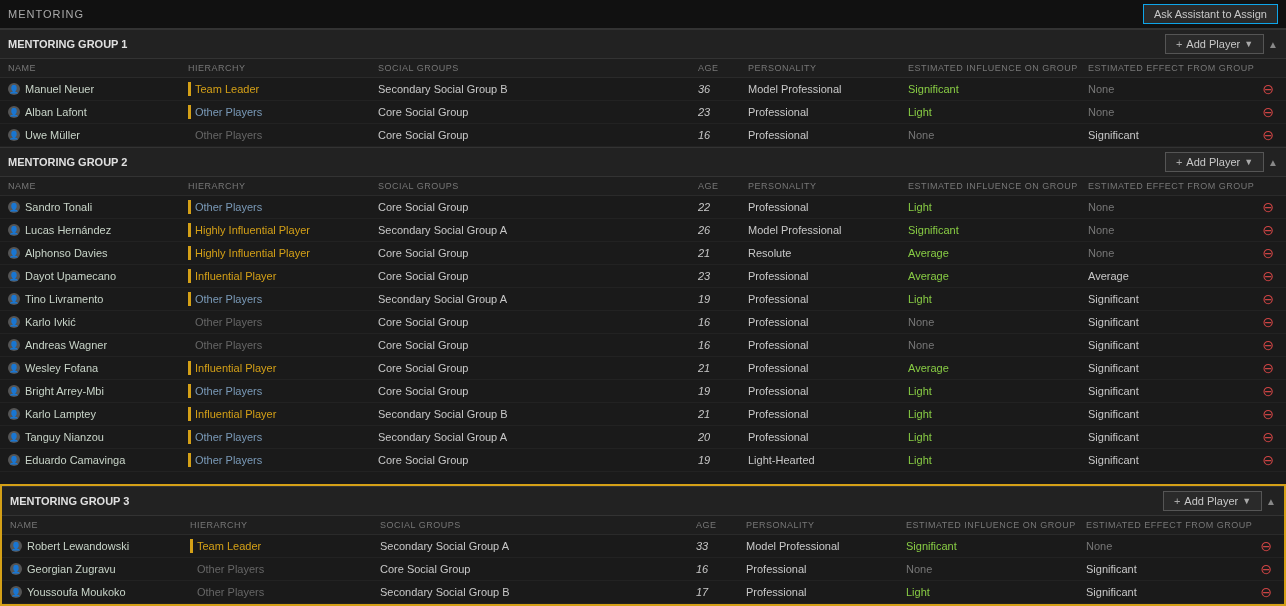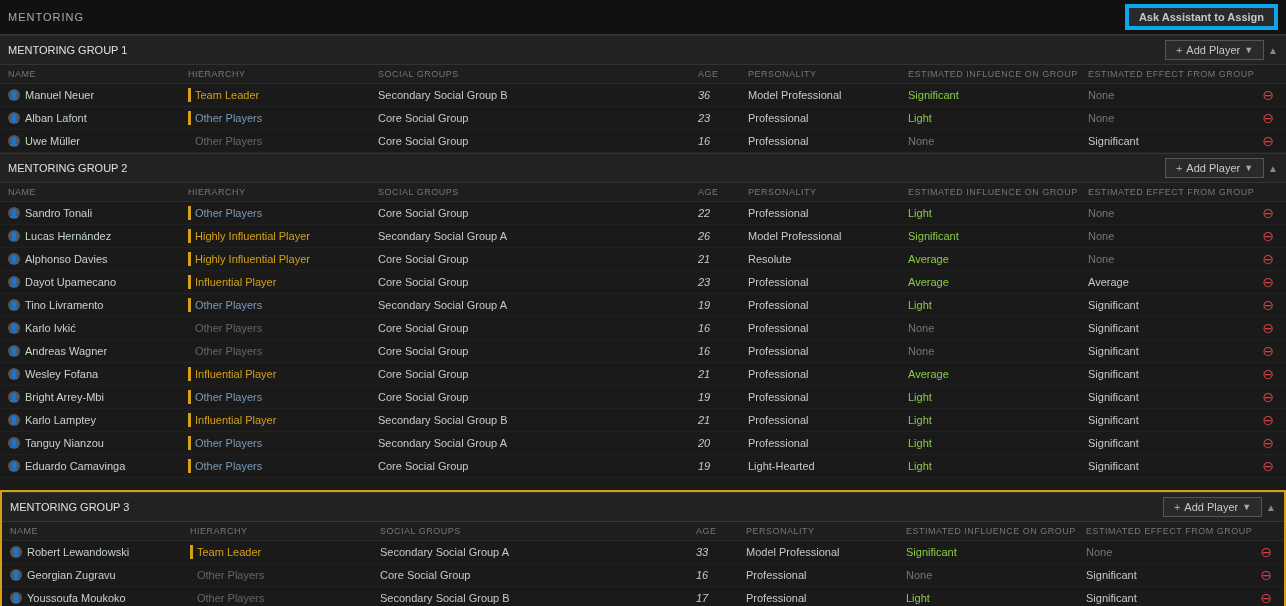--- a/index.html
+++ b/index.html
@@ -21,39 +21,38 @@
     }
     .top-bar-title {
       color: #aaa;
       font-size: 11px;
       text-transform: uppercase;
       letter-spacing: 1px;
     }
     .ask-assistant-btn {
       background-color: #2a2a2a;
       color: #c8c8c8;
-      border: 4px solid #0ea5e9;
+      border: 1px solid #0ea5e9;
       padding: 3px 10px;
       cursor: pointer;
       font-size: 11px;
-      font-weight: bold;
     }
     .group-header {
       display: flex;
       justify-content: space-between;
       align-items: center;
       padding: 4px 8px;
       background-color: #222;
       border-top: 1px solid #333;
       border-bottom: 1px solid #333;
     }
     .group-title {
       color: #e0e0e0;
       font-size: 11px;
-      font-weight: normal;
+      font-weight: bold;
       text-transform: uppercase;
     }
     .add-player-btn {
       display: flex;
       align-items: center;
       background-color: #2a2a2a;
       color: #c8c8c8;
       border: 1px solid #555;
       padding: 3px 10px;
       cursor: pointer;

